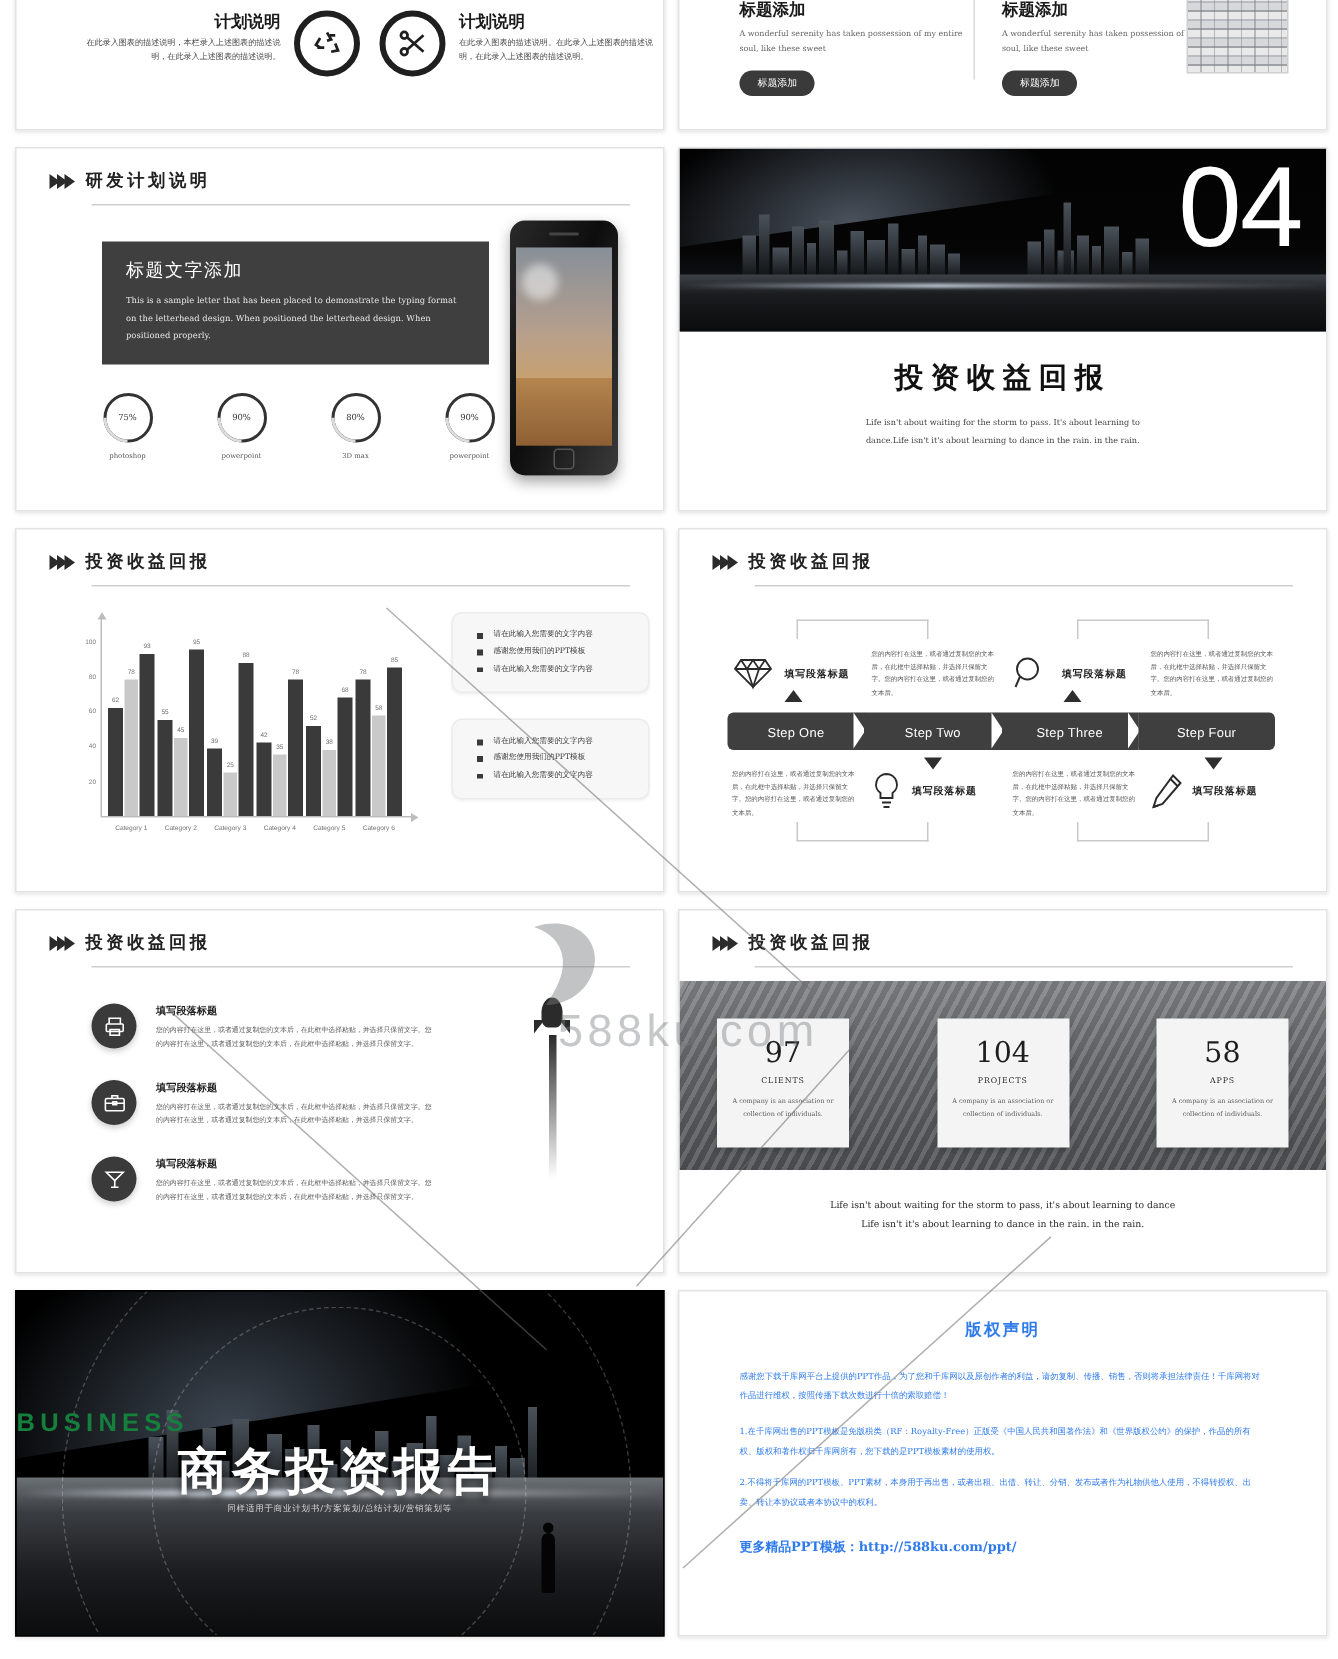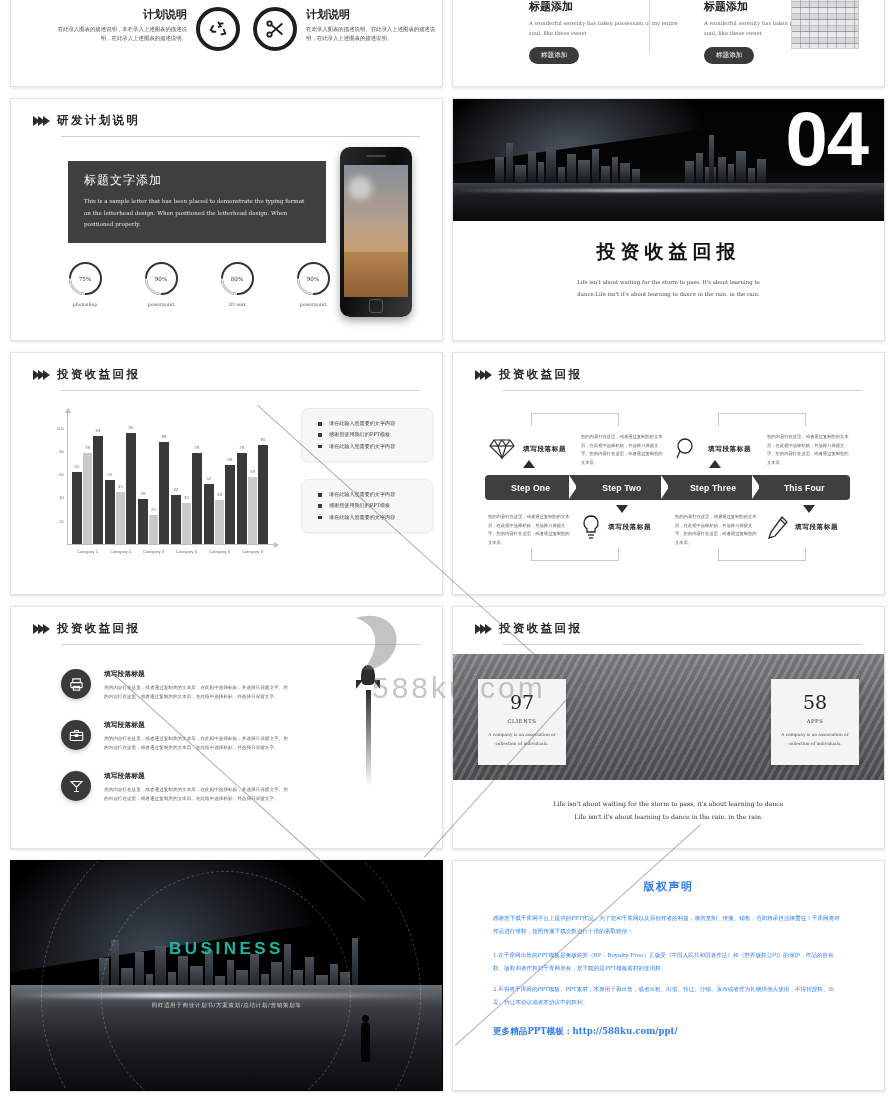--- a/index.html
+++ b/index.html
@@ -61,21 +61,21 @@
     width: 44px; height: 44px; border-radius: 50%;
     border: 4px solid #1f1f1f; background: #fff;
     display: flex; align-items: center; justify-content: center;
     flex: 0 0 auto;
   }
   .ring svg { width: 22px; height: 22px; }
   .plan-title { font-size: 11px; font-weight: 700; color: #1a1a1a; margin-bottom: 3px; }
   .plan-body { font-size: 5.4px; line-height: 1.75; color: #4a4a4a; width: 132px; }
 
   
-  .card-col { position: absolute; width: 150px; margin-left: 36px; }
+  .card-col { position: absolute; width: 150px; }
   .card-h {
     font-family: "DejaVu Serif", serif; font-size: 11px;
     font-weight: 700; color: #1a1a1a; margin-bottom: 5px;
   }
   .card-p { font-family: "DejaVu Serif", serif; font-size: 5.3px; line-height: 1.85; color: #666; }
   .pill {
     margin-top: 8px; display: inline-block;
     background: #3a3a3a; color: #fff;
     font-family: "DejaVu Serif", serif; font-size: 6.6px;
     padding: 4px 12px; border-radius: 9px;
@@ -177,21 +177,21 @@
     filter: blur(1px);
   }
   .skyline { position: absolute; left: 0; right: 0; bottom: 34px; height: 60px; }
   .skyline i {
     position: absolute; bottom: 0; display: block;
     background: linear-gradient(180deg,#4a5159,#0e1012);
   }
   .num04 {
     position: absolute; right: 16px; top: 2px;
     font-family: "Liberation Sans", sans-serif;
-    font-size: 76px; font-weight: 700; color: #fff; line-height: 1;
+    font-size: 76px; font-weight: 400; color: #fff; line-height: 1;
     letter-spacing: -1px;
   }
   .sec-title {
     position: absolute; left: 0; right: 0; top: 140px; text-align: center;
     font-family: "DejaVu Serif", serif; font-size: 19px; font-weight: 600;
     color: #111; letter-spacing: 5px;
   }
   .sec-sub {
     position: absolute; left: 0; right: 0; top: 178px; text-align: center;
     font-family: "DejaVu Serif", serif; font-size: 5.4px; color: #444; line-height: 2.2;
@@ -238,21 +238,21 @@
   .legend-box li::before {
     content: ""; position: absolute; left: 0; top: 4px;
     width: 3.5px; height: 3.5px; background: #3a3a3a;
   }
 
   
   .step-bar { position: absolute; left: 32px; top: 122px; right: 34px; height: 25px; display: flex; }
   .step {
     flex: 1; background: #3f3f3f; color: #fff;
     display: flex; align-items: center; justify-content: center;
-    font-family: "Liberation Sans", sans-serif; font-size: 8.6px; font-weight: 700;
+    font-family: "Liberation Sans", sans-serif; font-size: 8.6px; font-weight: 400;
     position: relative; letter-spacing: .2px;
   }
   .step:first-child { border-radius: 4px 0 0 4px; }
   .step:last-child  { border-radius: 0 4px 4px 0; }
   .step:not(:last-child)::after {
     content: ""; position: absolute; right: -1px; top: 0;
     border-top: 12.5px solid transparent; border-bottom: 12.5px solid transparent;
     border-left: 8px solid #fff; z-index: 2;
   }
   .step:not(:last-child)::before {
@@ -350,23 +350,23 @@
     position: absolute; border: 1px dashed rgba(255,255,255,.22); border-radius: 50%;
   }
   .cover .person {
     position: absolute; right: 72px; bottom: 28px; width: 9px; height: 40px;
     background: #040404; border-radius: 5px 5px 2px 2px;
   }
   .cover .person::before{
     content:""; position:absolute; left:1px; top:-7px; width:7px; height:7px; border-radius:50%; background:#040404;
   }
   .cv-en {
-    position: absolute; left: 0; right: 0; top: 78px; text-align: center;
+    position: absolute; left: 0; right: 0; top: 78px; text-align: left;
     font-family: "Liberation Sans", sans-serif; font-size: 17px; font-weight: 700;
-    color: #14b8a6; letter-spacing: 3.5px;
+    color: #15803d; letter-spacing: 3.5px;
   }
   .cv-cn {
     position: absolute; left: 0; right: 0; top: 98px; text-align: center;
     font-family: "DejaVu Serif", serif; font-size: 33px; font-weight: 700;
     color: #fff; letter-spacing: 3px; text-shadow: 0 2px 6px rgba(0,0,0,.7);
   }
   .cv-sub {
     position: absolute; left: 0; right: 0; top: 141px; text-align: center;
     font-family: "DejaVu Serif", serif; font-size: 5.6px; color: #d8d8d8; letter-spacing: .6px;
   }
@@ -703,21 +703,21 @@
       </svg>
     </div>
     <span class="st-lbl" style="left:255px;top:92px;">填写段落标题</span>
     <div class="st-par" style="left:314px;top:80px;">您的内容打在这里，或者通过复制您的文本后，在此框中选择粘贴，并选择只保留文字。您的内容打在这里，或者通过复制您的文本后。</div>
     <div class="tri-up" style="left:256px;top:107px;"></div>
 
     <div class="step-bar">
       <div class="step">Step One</div>
       <div class="step">Step Two</div>
       <div class="step">Step Three</div>
-      <div class="step">This Four</div>
+      <div class="step">Step Four</div>
     </div>
 
     <div class="tri-dn" style="left:163px;top:152px;"></div>
     <div class="st-par" style="left:35px;top:160px;">您的内容打在这里，或者通过复制您的文本后，在此框中选择粘贴，并选择只保留文字。您的内容打在这里，或者通过复制您的文本后。</div>
     <div class="ico-outline" style="left:128px;top:162px;">
       <svg width="20" height="26" viewBox="0 0 20 26" fill="none" stroke="#2b2b2b" stroke-width="1.3">
         <path d="M10 1a7 7 0 0 0-4 12.7V17h8v-3.3A7 7 0 0 0 10 1z"></path>
           <path d="M7 20h6"></path>
           <path d="M8 23h4"></path>
       </svg>
@@ -810,20 +810,25 @@
       <span class="hdr-txt">投资收益回报</span>
     </div>
     <div class="hdr-rule"></div>
 
     <div class="photo-strip"></div>
 
     <div class="stats">
       <div class="stat">
         <div class="stat-n">97</div>
         <div class="stat-l">CLIENTS</div>
+        <div class="stat-p">A company is an association or collection of individuals.</div>
+      </div>
+      <div class="stat">
+        <div class="stat-n">104</div>
+        <div class="stat-l">PROJECTS</div>
         <div class="stat-p">A company is an association or collection of individuals.</div>
       </div>
       <div class="stat">
         <div class="stat-n">58</div>
         <div class="stat-l">APPS</div>
         <div class="stat-p">A company is an association or collection of individuals.</div>
       </div>
     </div>
 
     <div class="quote">
@@ -860,20 +865,21 @@
           <i style="left:329px;width:10px;height:30px"></i>
         <i style="left:341px;width:6px;height:64px"></i>
       </div>
       <div class="road"></div>
       <div class="arcs">
         <div class="arc" style="left:90px;top:10px;width:250px;height:250px;"></div>
         <div class="arc" style="left:30px;top:-55px;width:380px;height:380px;"></div>
       </div>
       <div class="person"></div>
       <div class="cv-en">BUSINESS</div>
+      <div class="cv-cn">商务投资报告</div>
       <div class="cv-sub">同样适用于商业计划书/方案策划/总结计划/营销策划等</div>
     </div>
   </div>
 
   <div class="slide r4 cR">
     <div class="cp">
       <h2>版权声明</h2>
       <p>感谢您下载千库网平台上提供的PPT作品，为了您和千库网以及原创作者的利益，请勿复制、传播、销售，否则将承担法律责任！千库网将对作品进行维权，按照传播下载次数进行十倍的索取赔偿！</p>
       <p style="margin-top:12px;">1.在千库网出售的PPT模板是免版税类（RF：Royalty-Free）正版受《中国人民共和国著作法》和《世界版权公约》的保护，作品的所有权、版权和著作权归千库网所有，您下载的是PPT模板素材的使用权。</p>
       <p>2.不得将千库网的PPT模板、PPT素材，本身用于再出售，或者出租、出借、转让、分销、发布或者作为礼物供他人使用，不得转授权、出卖、转让本协议或者本协议中的权利。</p>

